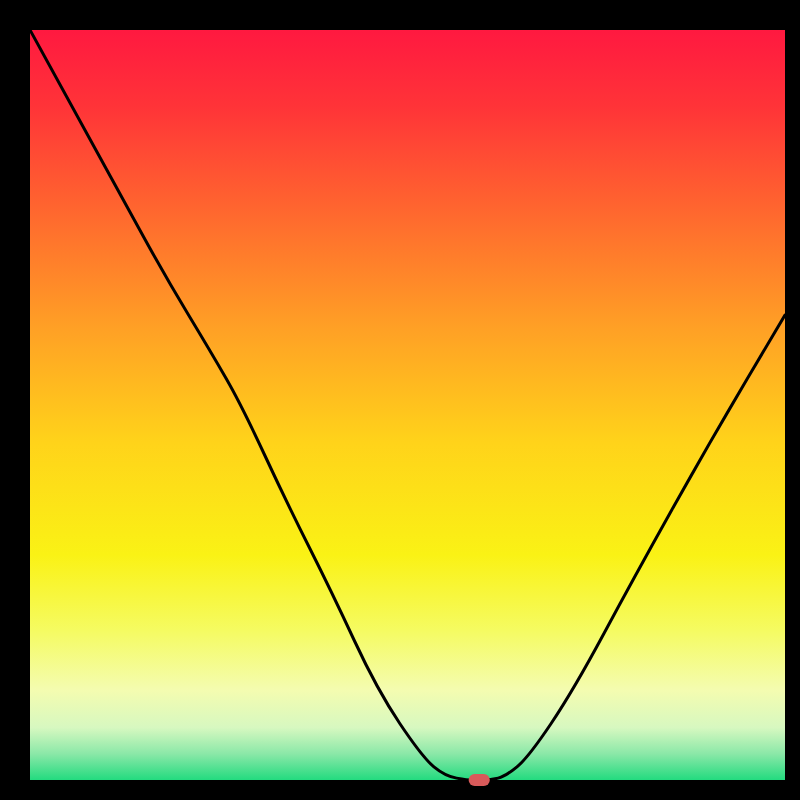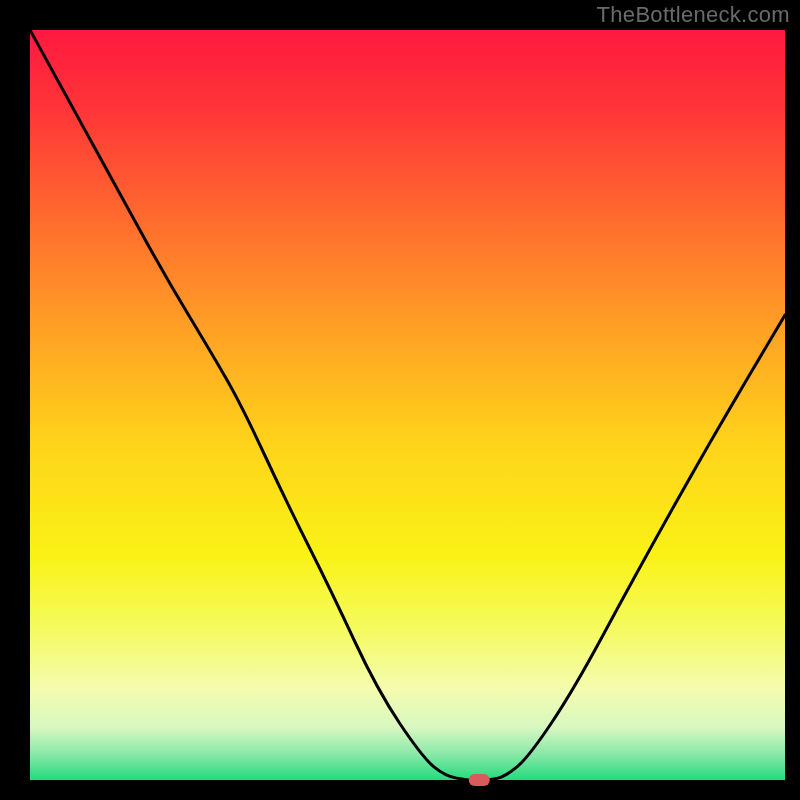--- a/index.html
+++ b/index.html
@@ -28,21 +28,20 @@
     z-index: 10;
   }
   svg {
     display: block;
   }
 </style>
 </head>
 <body>
 
 <div class="frame">
-  <div class="watermark">TheBottleneck.com</div>
 
   <svg id="chart-svg" width="800" height="800" viewBox="0 0 800 800">
     <defs>
       <linearGradient id="bg-grad" x1="0" y1="0" x2="0" y2="1">
           <stop offset="0%" stop-color="#ff1940"></stop>
           <stop offset="10%" stop-color="#ff3338"></stop>
           <stop offset="25%" stop-color="#ff6a2e"></stop>
           <stop offset="40%" stop-color="#ffa125"></stop>
           <stop offset="55.00000000000001%" stop-color="#ffd31a"></stop>
           <stop offset="70%" stop-color="#faf215"></stop>

